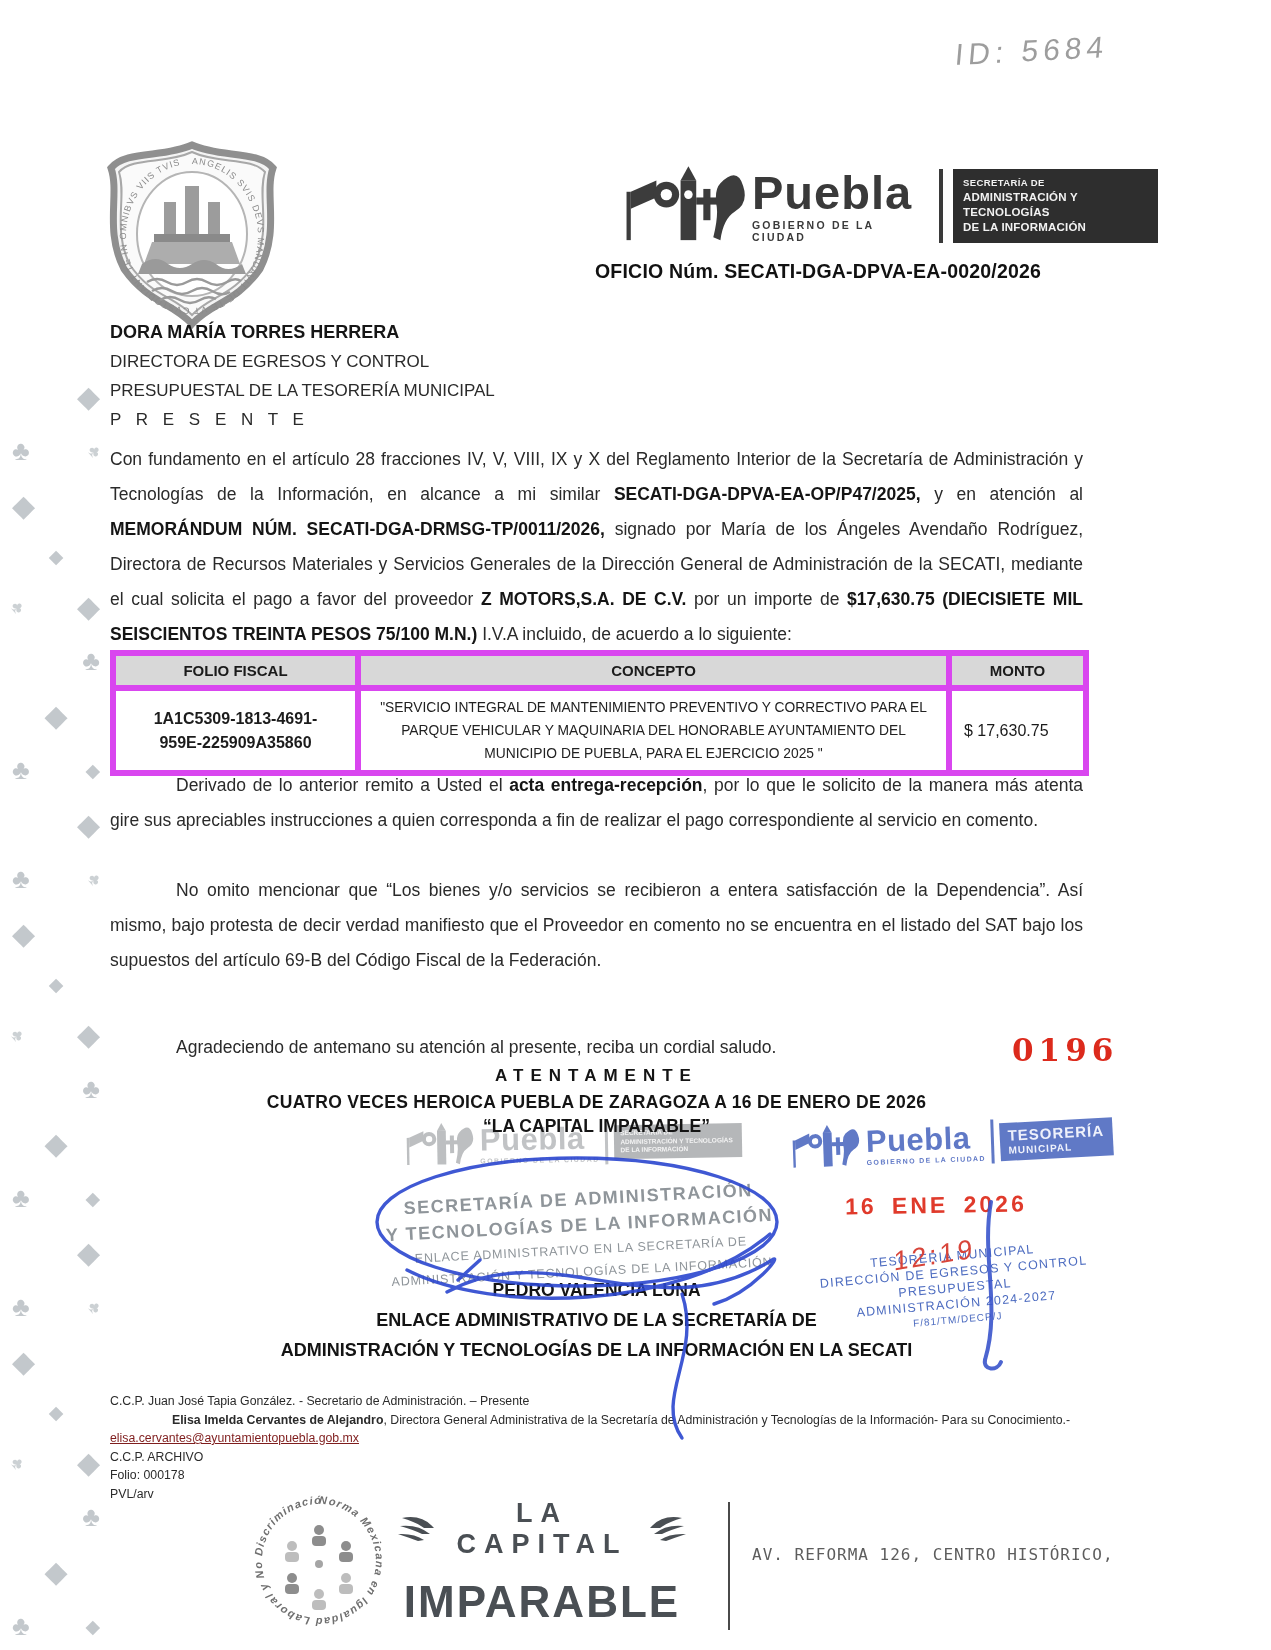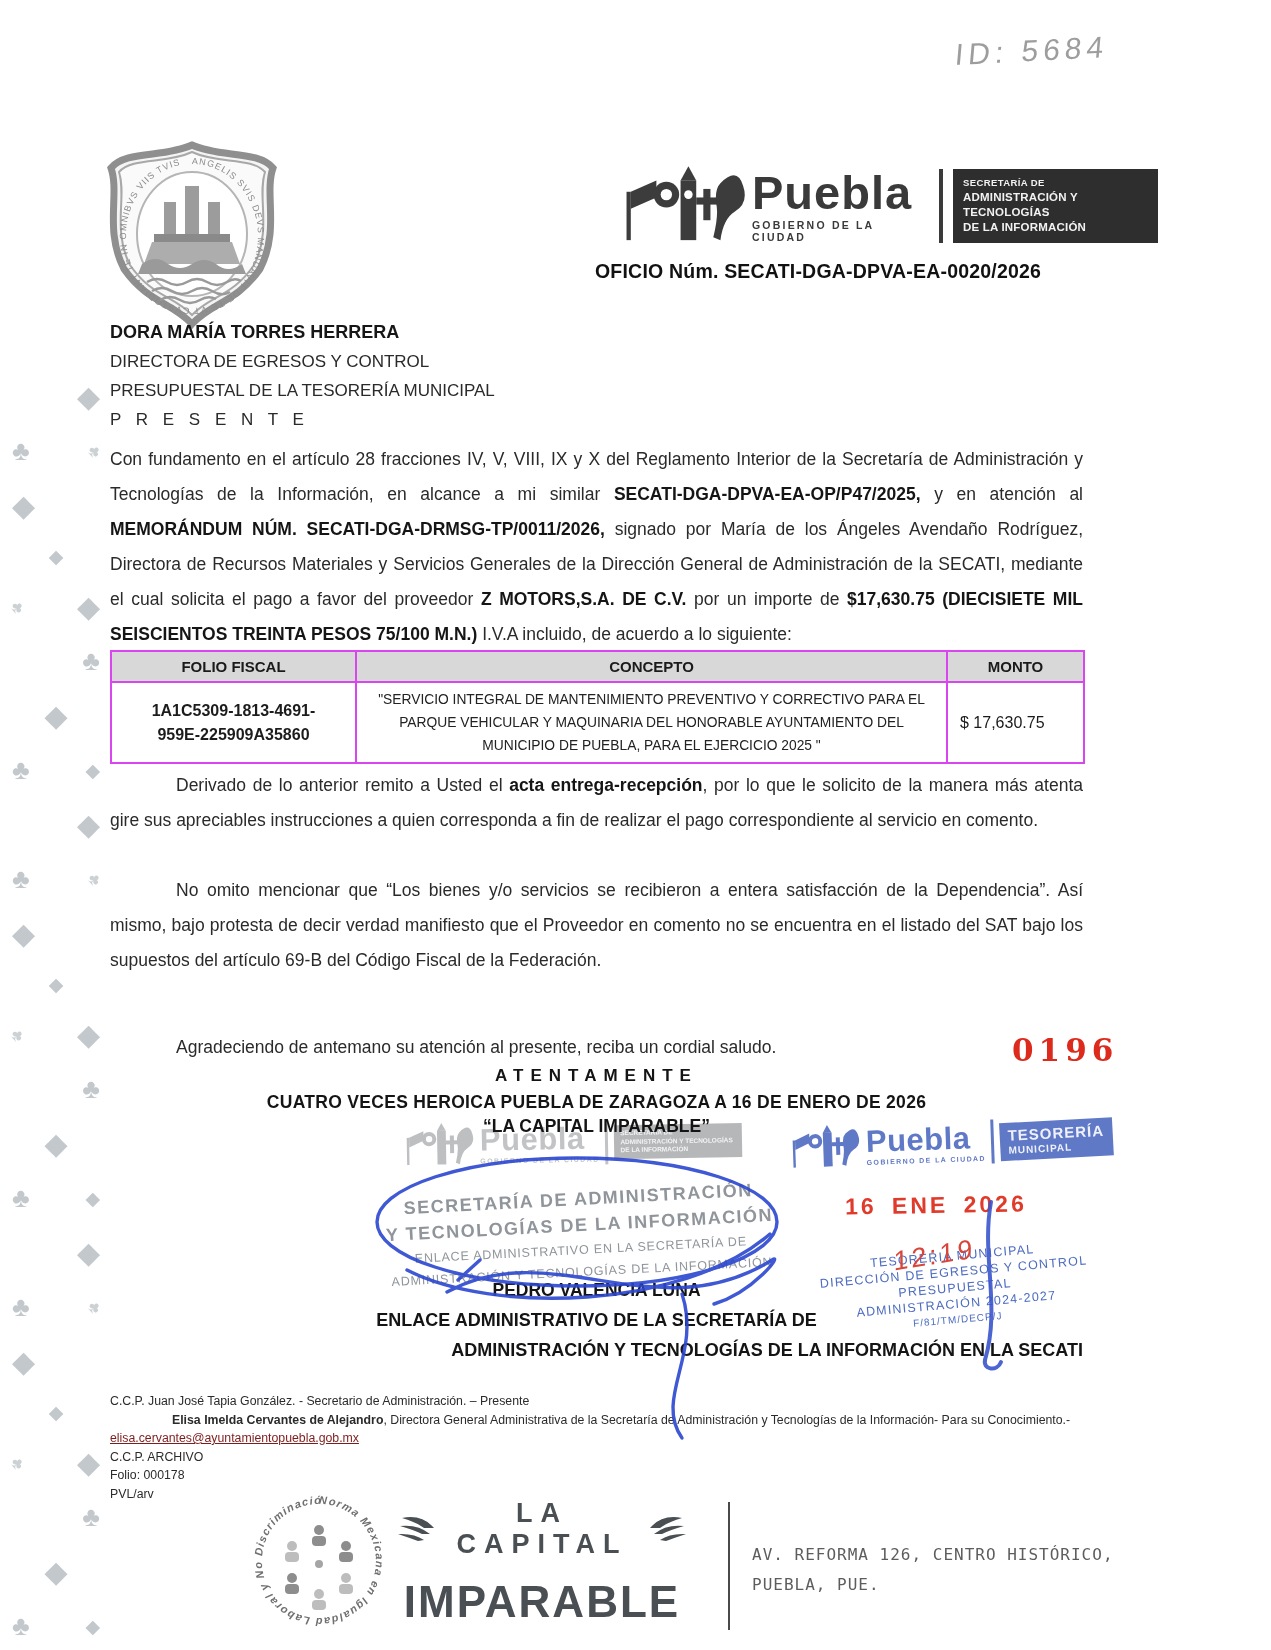--- a/index.html
+++ b/index.html
@@ -52,34 +52,34 @@
   .para { left:110px; width:973px; font-size:17.5px; line-height:35px;
     text-align:justify; color:#2a2a2a; }
   .para b { color:#151515; }
   .p1 { top:442px; }
   .p2 { top:768px; text-indent:66px; }
   .p3 { top:873px; text-indent:66px; }
   .p4 { top:1030px; text-indent:66px; }
 
   
   .doc-table { left:110px; top:650px; width:973px; border-collapse:collapse; table-layout:fixed; }
-  .doc-table th, .doc-table td { border:2px solid #d946ef; }
+  .doc-table th, .doc-table td { border:6px solid #d946ef; }
   .doc-table th { background:#d8d8d8; font-size:15px; font-weight:bold; padding:6px 4px; color:#1a1a1a; }
   .cell-folio { font-weight:bold; font-size:16px; text-align:center; line-height:24px; }
   .cell-concepto { font-size:13.8px; text-align:center; line-height:23px; padding:5px 10px; color:#222; }
   .cell-monto { font-size:16px; padding-left:12px; color:#1a1a1a; }
 
   
   .center-line { left:110px; width:973px; text-align:center; color:#141414; }
   .atentamente { top:1066px; font-size:17px; font-weight:bold; letter-spacing:7px; }
   .city-date   { top:1092px; font-size:17.5px; font-weight:bold; letter-spacing:.3px; }
   .motto       { top:1116px; font-size:17.5px; font-weight:bold; z-index:5; }
   .signer-name { top:1280px; font-size:17.5px; font-weight:bold; z-index:6; }
   .signer-t1   { top:1310px; font-size:18px; font-weight:bold; }
-  .signer-t2   { top:1340px; font-size:18px; font-weight:bold;text-align:right; }
+  .signer-t2   { top:1340px; font-size:18px; font-weight:bold; }
 
   .folio-red { left:1012px; top:1032px; font-family:"DejaVu Serif", serif; font-weight:bold;
     font-size:31px; color:#dc2a1c; letter-spacing:5px; }
 
   
   .mini-brand { display:flex; align-items:center; }
   .mini-cluster { width:72px; height:50px; flex:none; }
   .mini-word { font-size:31px; font-weight:bold; line-height:1; letter-spacing:.5px; }
   .mini-tag { font-size:7px; font-weight:bold; letter-spacing:1.4px; margin-top:2px; }
   .mini-sep { width:3px; height:44px; margin:0 6px; flex:none; }
@@ -469,16 +469,15 @@
           <path d="M12,26 Q22,19 38,20 Q26,24 18,27 Z"></path>
         </g>
       </svg>
     </div>
     <div class="capital-bottom">IMPARABLE</div>
   </div>
 
   <div class="abs bottom-sep"></div>
   <div class="abs address">
     <div>AV. REFORMA 126, CENTRO HISTÓRICO,</div>
-    <div>PUEBLA, PUE.</div>
   </div>
 
 </div>
 
 </body></html>

